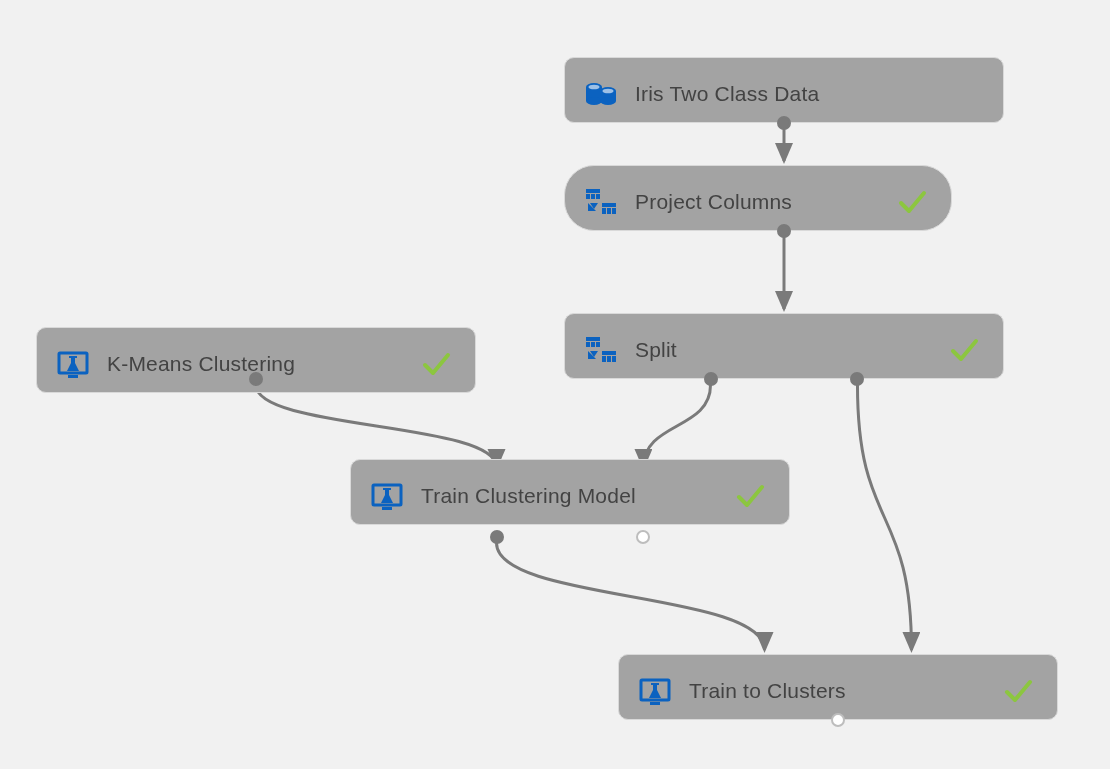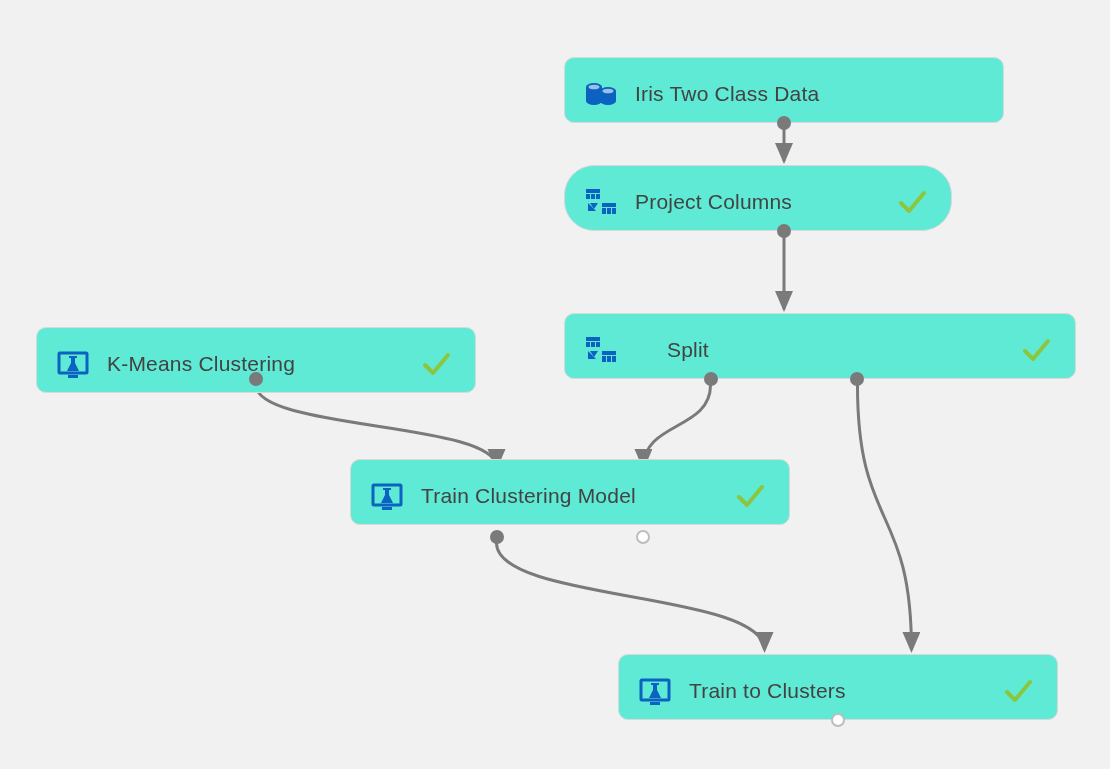--- a/index.html
+++ b/index.html
@@ -21,21 +21,21 @@
   svg.connectors {
     position: absolute;
     top: 0; left: 0;
     width: 1110px;
     height: 769px;
     pointer-events: none;
   }
   .node {
     position: absolute;
     box-sizing: border-box;
-    background: #5eead4;
+    background: #a3a3a3;
     border: 1px solid #d9d9d9;
     border-radius: 10px;
     padding: 8px 22px 0 18px;
     display: flex;
     align-items: center;
     height: 66px;
     width: 440px;
     box-shadow: 0 0 0 rgba(0,0,0,0);
   }
   .node .icon-slot {
@@ -153,21 +153,21 @@
   </svg>
       </span>
     <span class="label">K-Means Clustering</span>
     <span class="status">
         <svg width="30" height="30" viewBox="0 0 30 30">
     <path d="M4 16 L12 24 L27 6" fill="none" stroke="#8cc63f" stroke-width="4" stroke-linecap="round" stroke-linejoin="round"></path>
   </svg>
       </span>
   </div>
 
-  <div class="node" id="node-split" style="left: 564px; top: 313px; width: 512px; height: 66px; gap: 32px;">
+  <div class="node" id="node-split" style="left: 564px; top: 313px; width: 440px; height: 66px;">
     <span class="icon-slot">
         <svg width="34" height="30" viewBox="0 0 34 30">
     <g fill="#0b62c0">
       <rect x="2" y="2" width="14" height="4"></rect>
       <rect x="2" y="7" width="4" height="5"></rect>
       <rect x="7" y="7" width="4" height="5"></rect>
       <rect x="12" y="7" width="4" height="5"></rect>
       <path d="M4 16 L12 24 L4 24 Z"></path>
       <path d="M10 14 L18 14 L14 20 Z" transform="translate(-4,2)"></path>
       <rect x="18" y="16" width="14" height="4"></rect>

